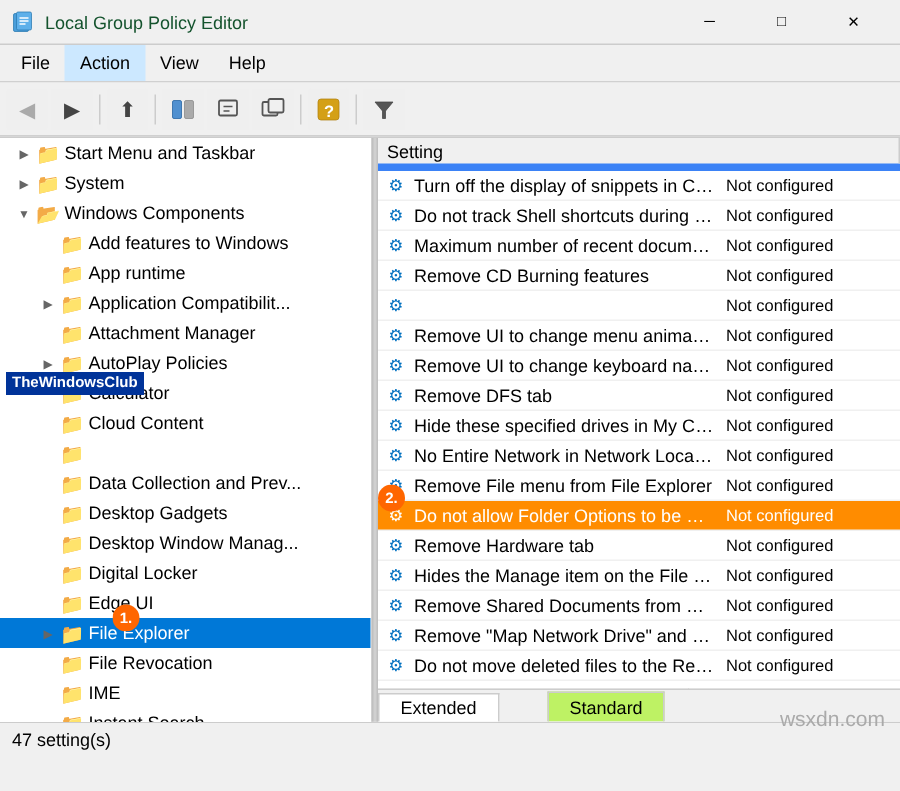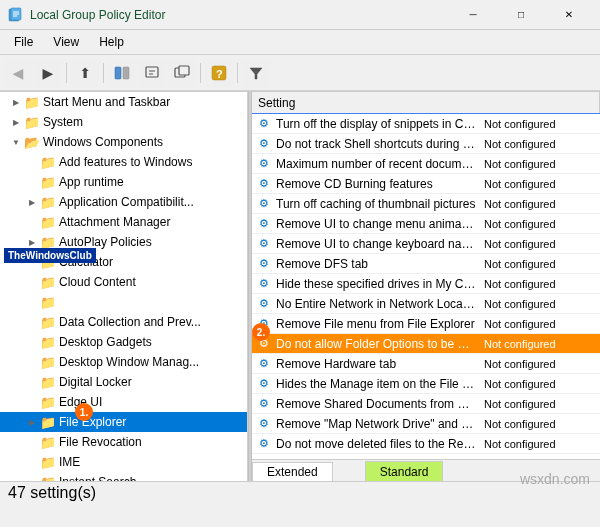--- a/index.html
+++ b/index.html
@@ -151,21 +151,21 @@
 
     
     .settings-table {
       flex: 1;
       overflow-y: auto;
       overflow-x: hidden;
     }
     .table-header {
       display: flex;
       background: #f0f0f0;
-      border-bottom: 1px solid #3b82f6;
+      border-bottom: 5px solid #3b82f6;
       height: 22px;
       position: sticky;
       top: 0;
       z-index: 1;
     }
     .th {
       display: flex;
       align-items: center;
       padding: 0 6px;
       font-size: 12px;
@@ -242,21 +242,21 @@
     }
 
     
     .status-bar {
       height: 22px;
       background: #f0f0f0;
       border-top: 1px solid #ccc;
       display: flex;
       align-items: center;
       padding: 0 8px;
-      font-size: 16px;
+      font-size: 12px;
     }
 
     
     ::-webkit-scrollbar { width: 12px; height: 12px; }
     ::-webkit-scrollbar-track { background: #f0f0f0; }
     ::-webkit-scrollbar-thumb { background: #c0c0c0; border: 2px solid #f0f0f0; }
 
     
     .splitter {
       width: 4px;
@@ -330,20 +330,21 @@
     <span class="title-bar-text">Local Group Policy Editor</span>
     <div class="title-bar-controls">
       <button class="title-btn">─</button>
       <button class="title-btn">□</button>
       <button class="title-btn close">✕</button>
     </div>
   </div>
 
   <div class="menu-bar">
     <div class="menu-item">File</div>
+    <div class="menu-item" style="background:#cce8ff;">Action</div>
     <div class="menu-item">View</div>
     <div class="menu-item">Help</div>
   </div>
 
   <div class="toolbar">
     <button class="toolbar-btn disabled">◀</button>
     <button class="toolbar-btn">▶</button>
     <div class="toolbar-sep"></div>
     <button class="toolbar-btn">⬆</button>
     <div class="toolbar-sep"></div>
@@ -546,21 +547,20 @@
           <div class="row-setting">
             <span class="row-icon">⚙</span>
             <span class="row-text">Remove CD Burning features</span>
           </div>
           <div class="row-state">Not configured</div>
         </div>
 
         <div class="table-row">
           <div class="row-setting">
             <span class="row-icon">⚙</span>
-            <span class="row-text">Turn off caching of thumbnail pictures</span>
           </div>
           <div class="row-state">Not configured</div>
         </div>
 
         <div class="table-row">
           <div class="row-setting">
             <span class="row-icon">⚙</span>
             <span class="row-text">Remove UI to change menu animation setti...</span>
           </div>
           <div class="row-state">Not configured</div>

